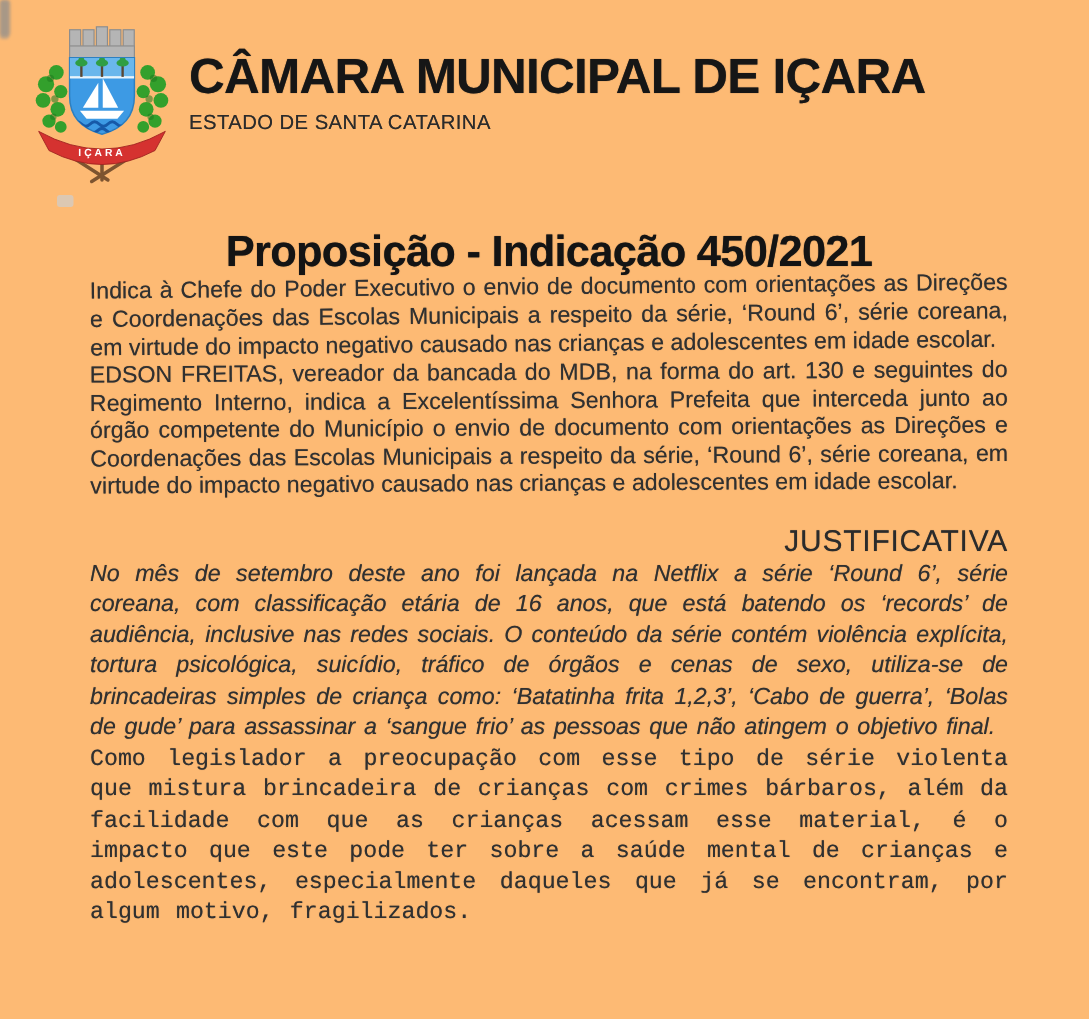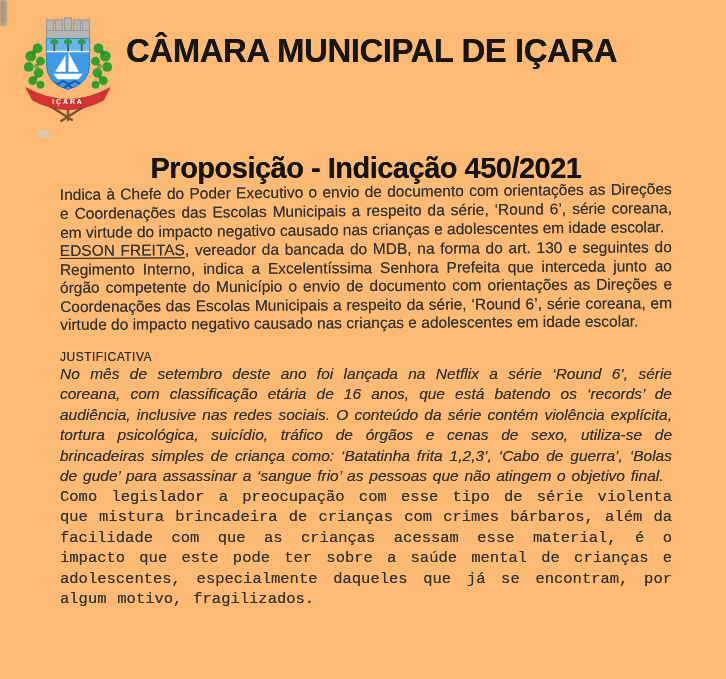--- a/index.html
+++ b/index.html
@@ -28,26 +28,26 @@
     margin:22px 0 0; letter-spacing:-0.5px;
     text-shadow:0 0 0.6px rgba(20,20,20,.8);
   }
   .doc p {
     margin:0; text-align:justify; font-size:15.5px; color:#303030;
     text-shadow:0 0 0.5px rgba(55,55,55,.65);
   }
   .p1 { margin-top:24px; line-height:19px; transform:rotate(-0.55deg); transform-origin:0 50%; }
   .p2 { margin-top:19px; line-height:18.5px; transform:rotate(-0.35deg); transform-origin:0 50%; }
   .section-heading {
-    text-align:left; font-size:12px; margin-top:15px; color:#2b2b2b;
+    text-align:right; font-size:20px; margin-top:15px; color:#2b2b2b;
     letter-spacing:0.5px; text-shadow:0 0 0.5px rgba(55,55,55,.65);
   }
   .p3 { margin-top:25px; line-height:20.5px; word-spacing:1.5px;font-style:italic; }
   .p4 { margin-top:21px; line-height:20.5px; word-spacing:1.5px;font-family:Liberation Mono, monospace; }
-  .author { text-decoration:underline; text-underline-offset:2px; }
+  .author { text-underline-offset:2px; }
   
   .artifact { position:absolute; border-radius:2px; pointer-events:none; }
   .a1 { left:0; top:8;   width:6px;  height:26px; background:#8f8f8f; opacity:.55; filter:blur(1px); }
   .a2 { left:0; top:108; width:7px;  height:24px; background:#8c8c8c; opacity:.45; filter:blur(1.2px); }
   .a3 { left:38px; top:130px; width:11px; height:8px; background:#cfcfcf; opacity:.7; filter:blur(.5px); }
 </style>
 </head>
 <body>
 
 <div class="page">
@@ -135,20 +135,21 @@
         <path d="M72 103 L48 118"></path>
         <path d="M55 106 L55 117"></path>
       </g>
 
       <path d="M12 84 Q55 108 98 84 L91 97 Q55 116 19 97 Z" stroke="#a02220" stroke-width="0.6" fill="#d53230"></path>
       <text x="55" y="101" text-anchor="middle" fill="#ffffff" font-family="Liberation Sans, sans-serif" font-size="7" font-weight="bold" letter-spacing="2">IÇARA</text>
     </svg>
 
     <div class="header-text">
       <div class="header-title">CÂMARA MUNICIPAL DE IÇARA</div>
+      <div class="header-subtitle">ESTADO DE SANTA CATARINA</div>
     </div>
   </div>
 
   <div class="doc">
     <div class="doc-title">Proposição - Indicação 450/2021</div>
 
     <p class="p1">Indica à Chefe do Poder Executivo o envio de documento com orientações as Direções e Coordenações das Escolas Municipais a respeito da série, ‘Round 6’, série coreana, em virtude do impacto negativo causado nas crianças e adolescentes em idade escolar.</p>
 
     <p class="p2"><span class="author">EDSON FREITAS</span><span>, vereador da bancada do MDB, na forma do art. 130 e seguintes do Regimento Interno, indica a Excelentíssima Senhora Prefeita que interceda junto ao órgão competente do Município o envio de documento com orientações as Direções e Coordenações das Escolas Municipais a respeito da série, ‘Round 6’, série coreana, em virtude do impacto negativo causado nas crianças e adolescentes em idade escolar.</span></p>
 

